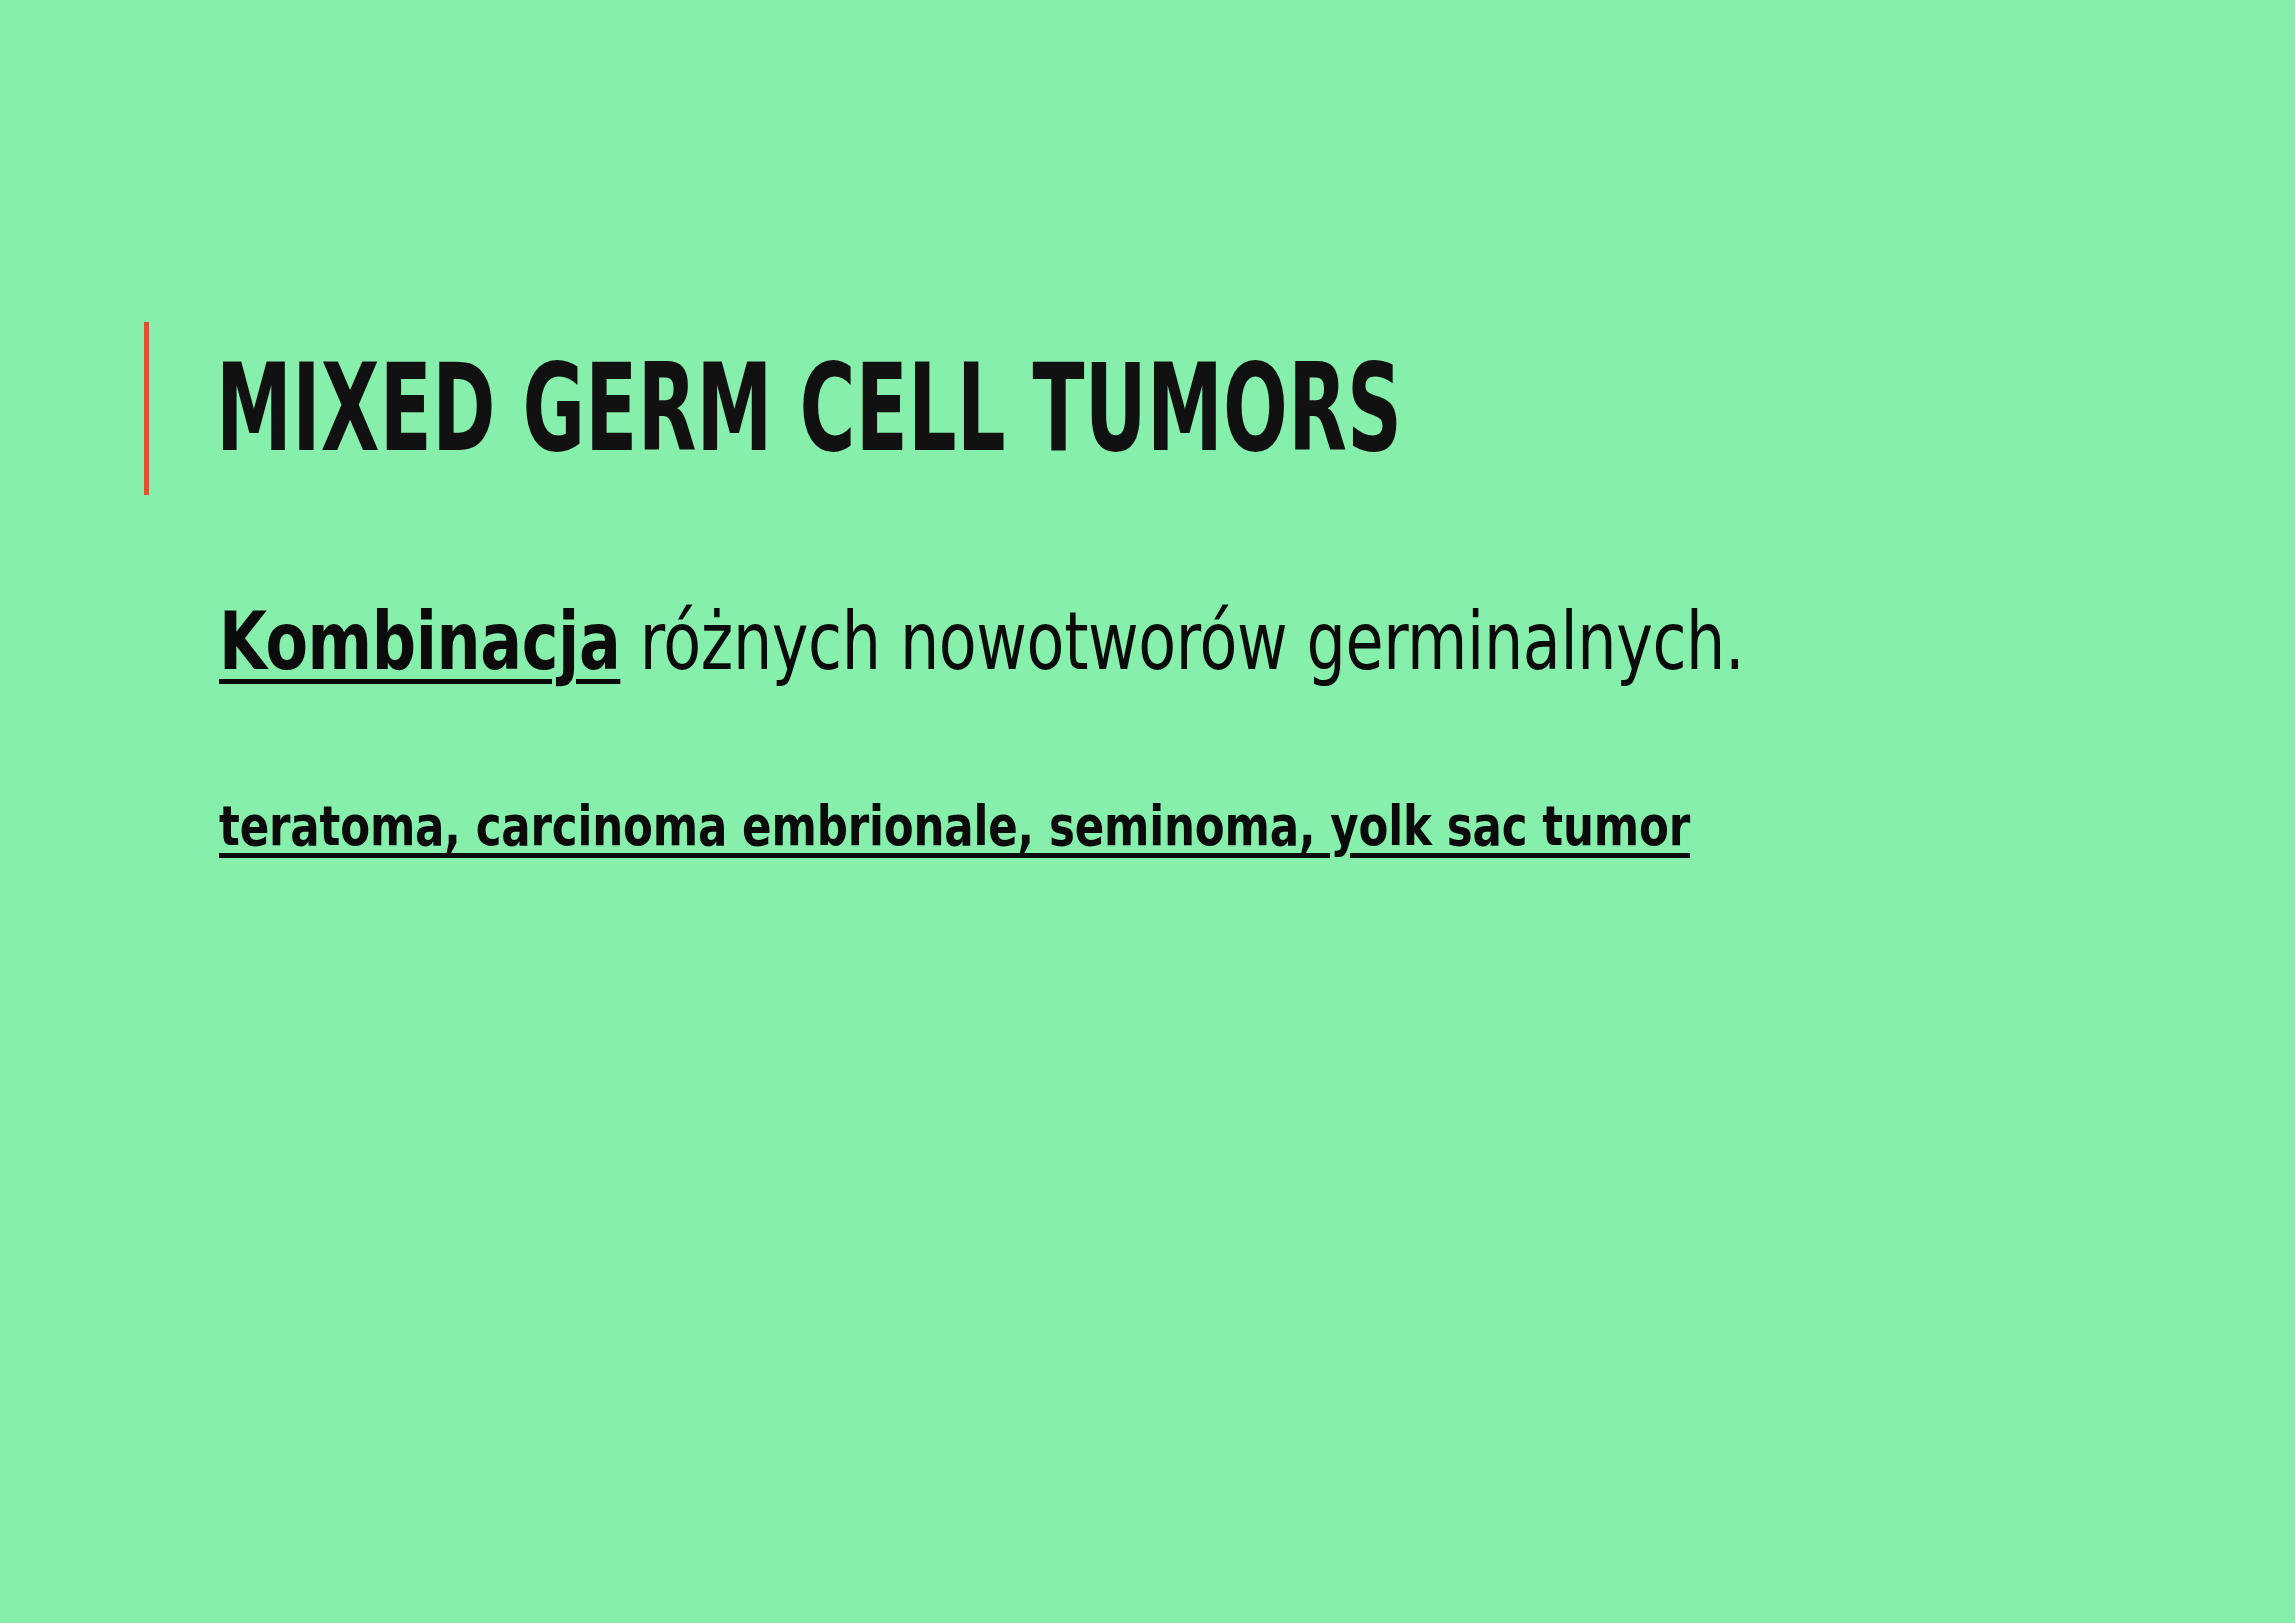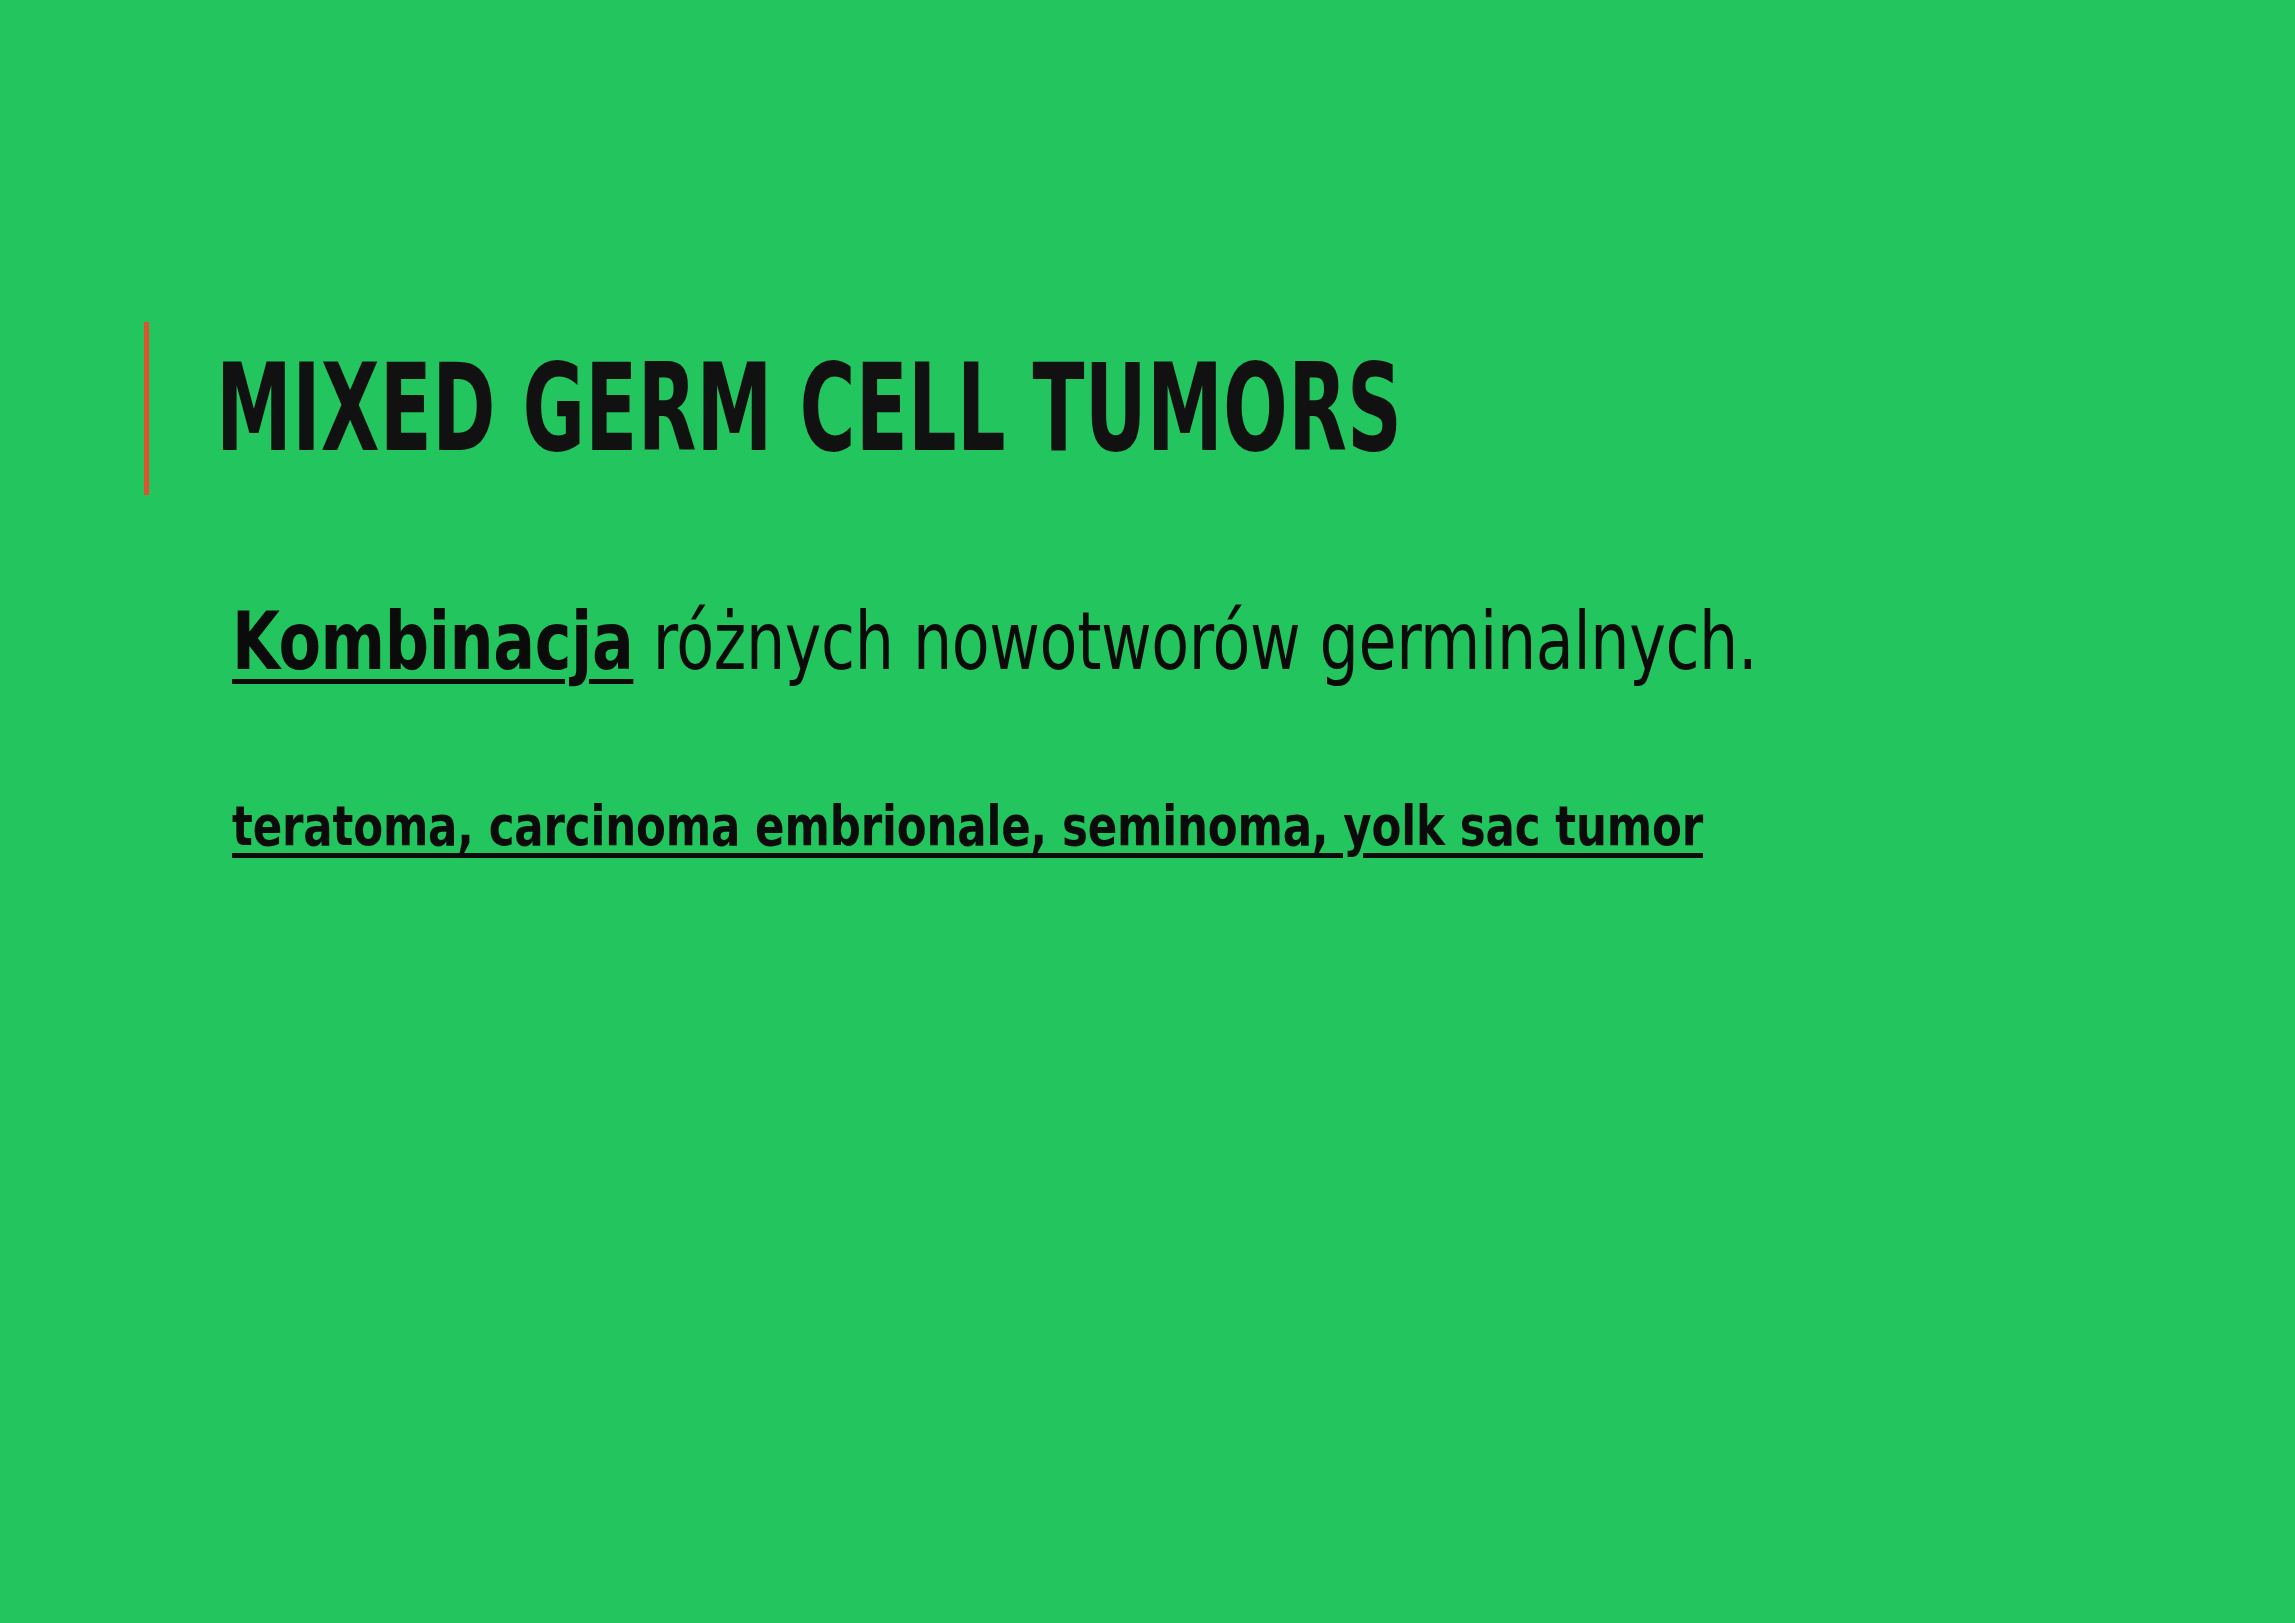--- a/index.html
+++ b/index.html
@@ -10,21 +10,21 @@
   }
 
   body {
     font-family: "Liberation Sans", sans-serif;
   }
 
   .slide {
     position: relative;
     width: 2295px;
     height: 1623px;
-    background: #22c55e;
+    background: #86efac;
     overflow: hidden;
   }
 
   
   .title-block {
     position: absolute;
     left: 144px;
     top: 322px;
     width: 1785px;
     height: 173px;
@@ -54,21 +54,21 @@
     line-height: 1.02;
     letter-spacing: 0.4px;
     transform: scaleX(0.70);
     transform-origin: left center;
     white-space: nowrap;
   }
 
   
   .body-block {
     position: absolute;
-    left: 232px;
+    left: 219px;
     top: 595px;
     width: 1934px;
   }
 
   .body-line {
     margin: 0;
     color: #0b0b0b;
     white-space: nowrap;
     font-family: "Liberation Sans Narrow", "DejaVu Sans Condensed", "Liberation Sans", sans-serif;
   }

